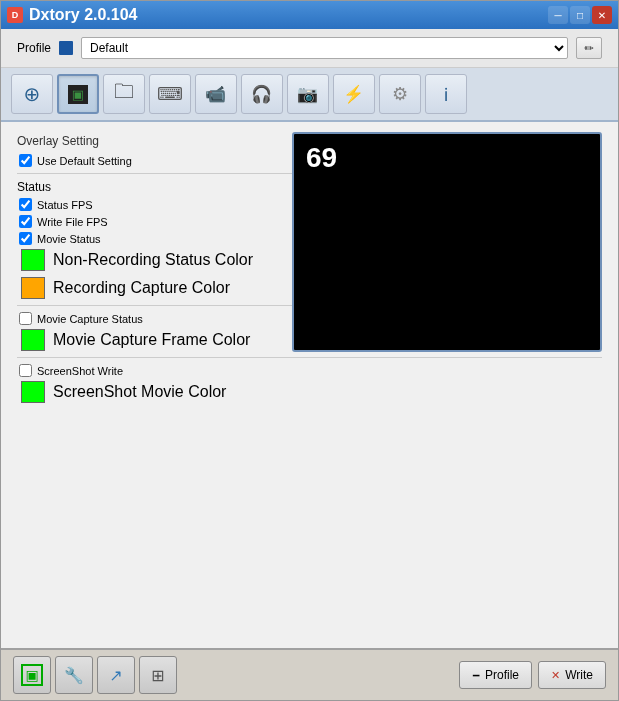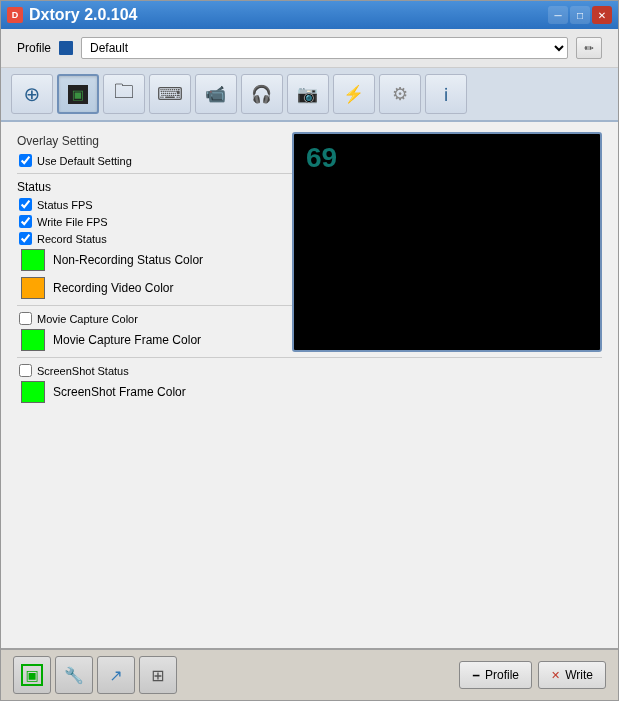--- a/index.html
+++ b/index.html
@@ -175,21 +175,21 @@
       padding-left: 4px;
     }
     .color-swatch {
       width: 24px;
       height: 22px;
       border: 1px solid #666;
       cursor: pointer;
       flex-shrink: 0;
     }
     .color-label {
-      font-size: 12px;
+      font-size: 16px;
     }
     .section-divider {
       height: 1px;
       background: #ccc;
       margin: 6px 0;
     }
 
     .preview-box {
       position: absolute;
       right: 16px;
@@ -198,21 +198,21 @@
       height: 220px;
       background: #000;
       border: 2px solid #7090b8;
       border-radius: 3px;
       display: flex;
       align-items: flex-start;
       justify-content: flex-start;
       padding: 8px 12px;
     }
     .preview-number {
-      color: #0f766e;
+      color: #ffffff;
       font-size: 28px;
       font-weight: bold;
     }
 
     .bottom-bar {
       background: #d4d0c8;
       border-top: 2px solid #a0a0a0;
       padding: 6px 12px;
       display: flex;
       align-items: center;
@@ -341,55 +341,55 @@
         <span class="checkbox-label">Status FPS</span>
       </div>
 
       <div class="checkbox-row">
         <input type="checkbox" checked="" style="">
         <span class="checkbox-label">Write File FPS</span>
       </div>
 
       <div class="checkbox-row">
         <input type="checkbox" checked="" style="">
-        <span class="checkbox-label">Record Status</span>
+        <span class="checkbox-label">Movie Status</span>
       </div>
 
       <div class="color-row">
         <div class="color-swatch" style="background:#00ff00;"></div>
         <span class="color-label">Non-Recording Status Color</span>
       </div>
 
       <div class="color-row">
         <div class="color-swatch" style="background:#ffa500;"></div>
-        <span class="color-label">Recording Video Color</span>
+        <span class="color-label">Recording Capture Color</span>
       </div>
 
       <div class="section-divider"></div>
 
       <div class="checkbox-row">
         <input type="checkbox" style="">
-        <span class="checkbox-label">Movie Capture Color</span>
+        <span class="checkbox-label">Movie Capture Status</span>
       </div>
 
       <div class="color-row">
         <div class="color-swatch" style="background:#00ff00;"></div>
         <span class="color-label">Movie Capture Frame Color</span>
       </div>
 
       <div class="section-divider"></div>
 
       <div class="checkbox-row">
         <input type="checkbox" style="">
-        <span class="checkbox-label">ScreenShot Status</span>
+        <span class="checkbox-label">ScreenShot Write</span>
       </div>
 
       <div class="color-row">
         <div class="color-swatch" style="background:#00ff00;"></div>
-        <span class="color-label">ScreenShot Frame Color</span>
+        <span class="color-label">ScreenShot Movie Color</span>
       </div>
     </div>
   </div>
 
   <div class="bottom-bar">
     <div class="bottom-tools">
       <button class="bottom-btn">
         <span style="font-size:14px;color:#00aa00;border:2px solid #00aa00;padding:1px 2px;display:inline-block;">▣</span>
       </button>
       <button class="bottom-btn">

